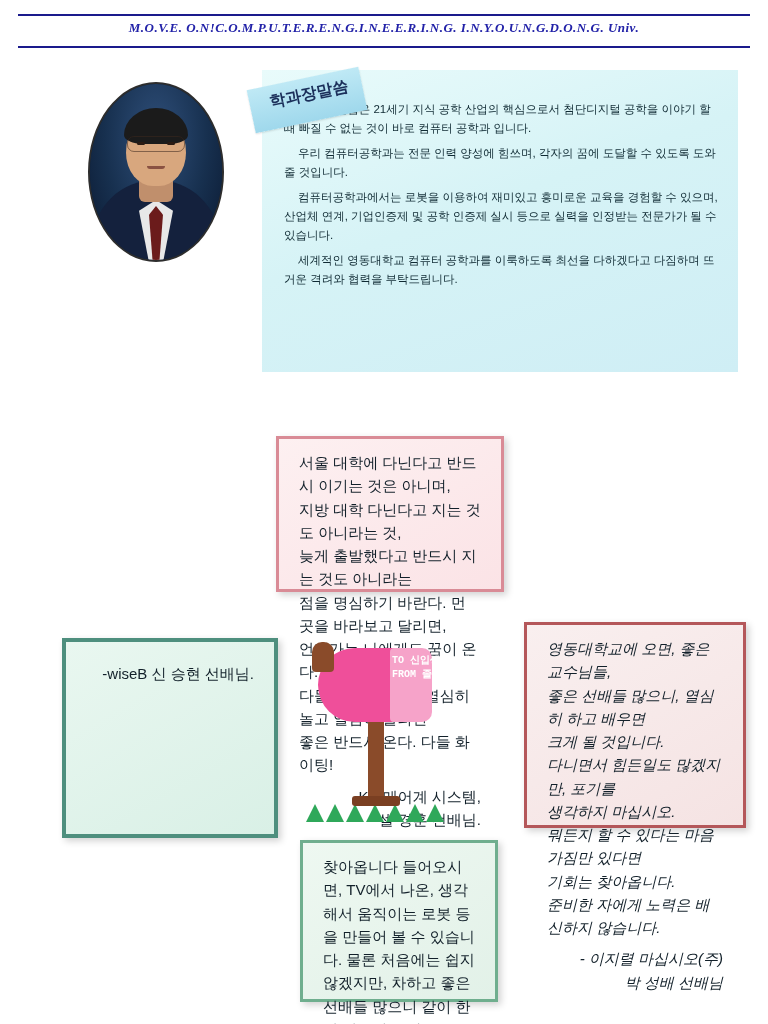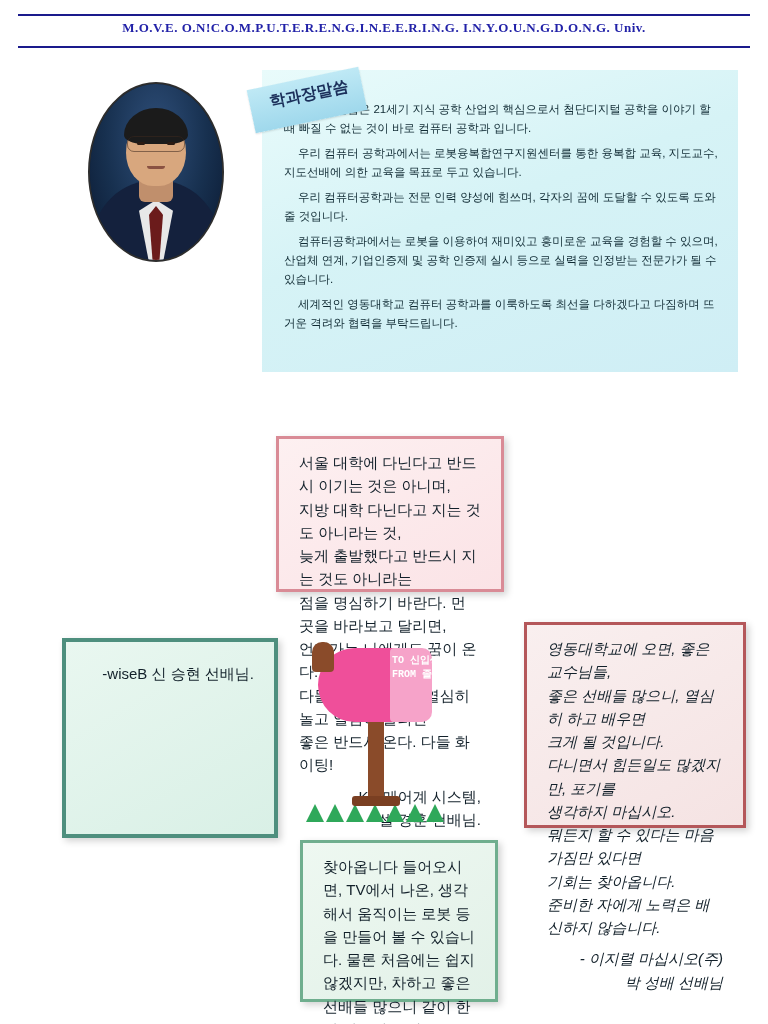--- a/index.html
+++ b/index.html
@@ -14,20 +14,21 @@
     position: relative;
     overflow: hidden;
   }
 
   
   .header {
     position: absolute;
     left: 0; top: 14px;
     width: 768px;
     height: 46px;
+    font-style: italic;
   }
   .header-rule {
     position: absolute;
     left: 18px;
     width: 732px;
     height: 2px;
     background: #1a1a8c;
   }
   .header-rule.top { top: 0; }
   .header-rule.bottom { top: 32px; }
@@ -304,21 +305,20 @@
   <div class="photo-hair"></div>
   <div class="photo-glasses"></div>
   <div class="photo-eye l"></div>
   <div class="photo-eye r"></div>
   <div class="photo-mouth"></div>
   <span class="sr">학과장 사진</span>
 </div>
 
 <div class="greeting">
   <p>컴퓨터 산업은 21세기 지식 공학 산업의 핵심으로서 첨단디지털 공학을 이야기 할 때 빠질 수 없는 것이 바로 컴퓨터 공학과 입니다.</p>
-  <p>우리 컴퓨터 공학과에서는 로봇융복합연구지원센터를 통한 융복합 교육, 지도교수, 지도선배에 의한 교육을 목표로 두고 있습니다.</p>
   <p>우리 컴퓨터공학과는 전문 인력 양성에 힘쓰며, 각자의 꿈에 도달할 수 있도록 도와줄 것입니다.</p>
   <p>컴퓨터공학과에서는 로봇을 이용하여 재미있고 흥미로운 교육을 경험할 수 있으며, 산업체 연계, 기업인증제 및 공학 인증제 실시 등으로 실력을 인정받는 전문가가 될 수 있습니다.</p>
   <p>세계적인 영동대학교 컴퓨터 공학과를 이룩하도록 최선을 다하겠다고 다짐하며 뜨거운 격려와 협력을 부탁드립니다.</p>
 </div>
 
 <div class="ribbon"></div>
 <div class="ribbon-text">학과장말씀</div>
 
 <div class="qbox pink">
   <p style="white-space:pre-line">서울 대학에 다닌다고 반드시 이기는 것은 아니며,

